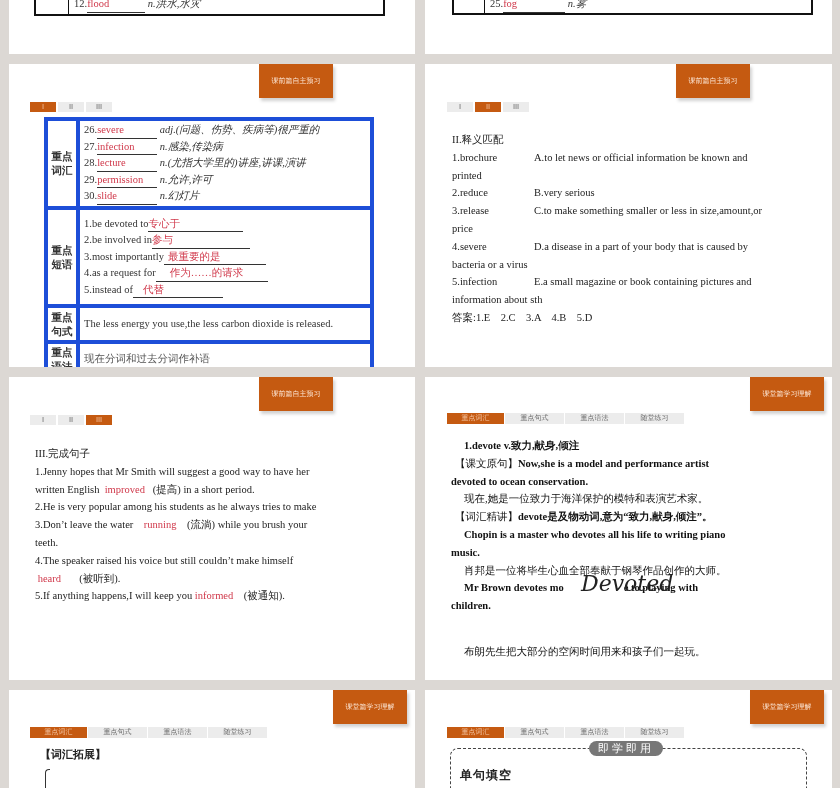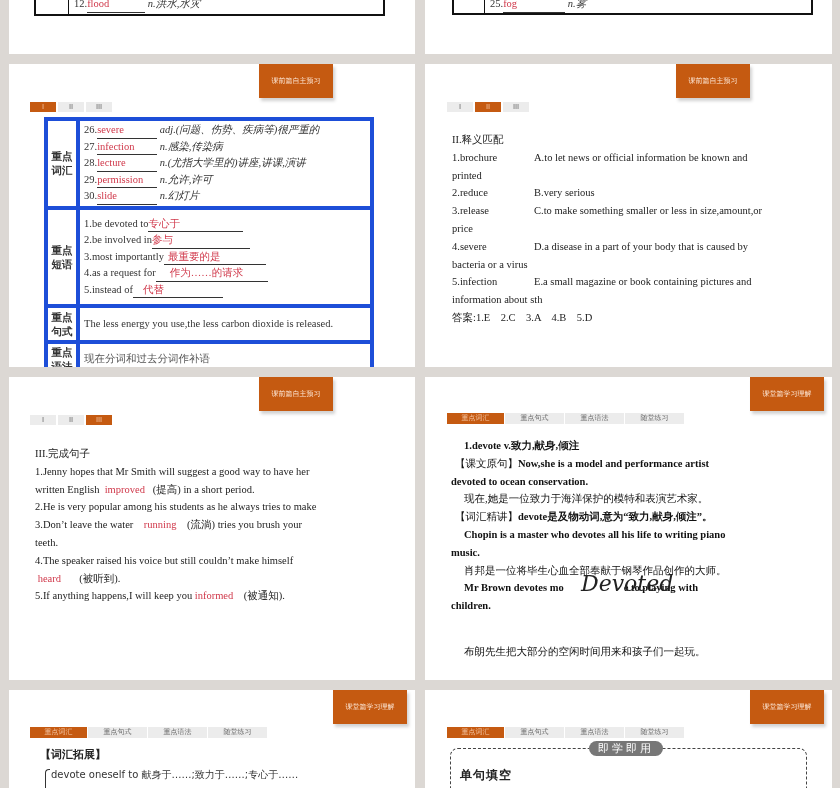--- a/index.html
+++ b/index.html
@@ -111,21 +111,21 @@
   <div class="tabs" style="left:21px;top:38px;">
     <div class="tab" style="width:26px;height:10px;line-height:10px;">I</div>
     <div class="tab" style="width:26px;height:10px;line-height:10px;">II</div>
     <div class="tab active" style="width:26px;height:10px;line-height:10px;">III</div>
   </div>
   <div class="txt" style="left:26px;top:68px;width:345px;">
     <div>III.完成句子</div>
     <div>1.Jenny hopes that Mr Smith will suggest a good way to have her</div>
     <div><span>written English</span>&nbsp; <span class="red">improved</span>&nbsp;&nbsp; <span>(提高) in a short period.</span></div>
     <div>2.He is very popular among his students as he always tries to make</div>
-    <div><span>3.Don’t leave the water</span>&nbsp;&nbsp;&nbsp; <span class="red">running</span>&nbsp;&nbsp;&nbsp; <span>(流淌) tries you brush your</span></div>
+    <div><span>3.Don’t leave the water</span>&nbsp;&nbsp;&nbsp; <span class="red">running</span>&nbsp;&nbsp;&nbsp; <span>(流淌) while you brush your</span></div>
     <div>teeth.</div>
     <div>4.The speaker raised his voice but still couldn’t make himself</div>
     <div>&nbsp;<span class="red">heard</span>&nbsp;&nbsp;&nbsp;&nbsp;&nbsp;&nbsp; <span>(被听到).</span></div>
     <div><span>5.If anything happens,I will keep you</span> <span class="red">informed</span>&nbsp;&nbsp;&nbsp; <span>(被通知).</span></div>
   </div>
 </div>
 
 <div class="slide" style="left:425px;top:377px;width:407px;height:303px;">
   <div class="badge" style="left:325px;top:0;width:74px;height:34px;line-height:34px;">课堂篇学习理解</div>
   <div class="tabs" style="left:22px;top:36px;gap:1px;">
@@ -155,21 +155,20 @@
 <div class="slide" style="left:9px;top:690px;width:406px;height:98px;">
   <div class="badge" style="left:324px;top:0;width:74px;height:34px;line-height:34px;">课堂篇学习理解</div>
   <div class="tabs" style="left:21px;top:37px;gap:1px;">
     <div class="tab active" style="width:57px;height:11px;line-height:11px;">重点词汇</div>
     <div class="tab" style="width:59px;height:11px;line-height:11px;">重点句式</div>
     <div class="tab" style="width:59px;height:11px;line-height:11px;">重点语法</div>
     <div class="tab" style="width:59px;height:11px;line-height:11px;">随堂练习</div>
   </div>
   <div style="position:absolute;left:31px;top:57px;font-family:Liberation Serif, serif;font-weight:bold;font-size:11px;color:#222;">【词汇拓展】</div>
   <div style="position:absolute;left:36px;top:79px;width:4px;height:30px;border-left:1px solid #333;border-top:1px solid #333;border-radius:4px 0 0 0;"></div>
-  <div style="position:absolute;left:42px;top:78px;font-family:'DejaVu Sans',sans-serif;font-size:10px;color:#333;">devote oneself to 献身于……;致力于……;专心于……</div>
 </div>
 
 <div class="slide" style="left:425px;top:690px;width:407px;height:98px;">
   <div class="badge" style="left:325px;top:0;width:74px;height:34px;line-height:34px;">课堂篇学习理解</div>
   <div class="tabs" style="left:22px;top:37px;gap:1px;">
     <div class="tab active" style="width:57px;height:11px;line-height:11px;">重点词汇</div>
     <div class="tab" style="width:59px;height:11px;line-height:11px;">重点句式</div>
     <div class="tab" style="width:59px;height:11px;line-height:11px;">重点语法</div>
     <div class="tab" style="width:59px;height:11px;line-height:11px;">随堂练习</div>
   </div>

